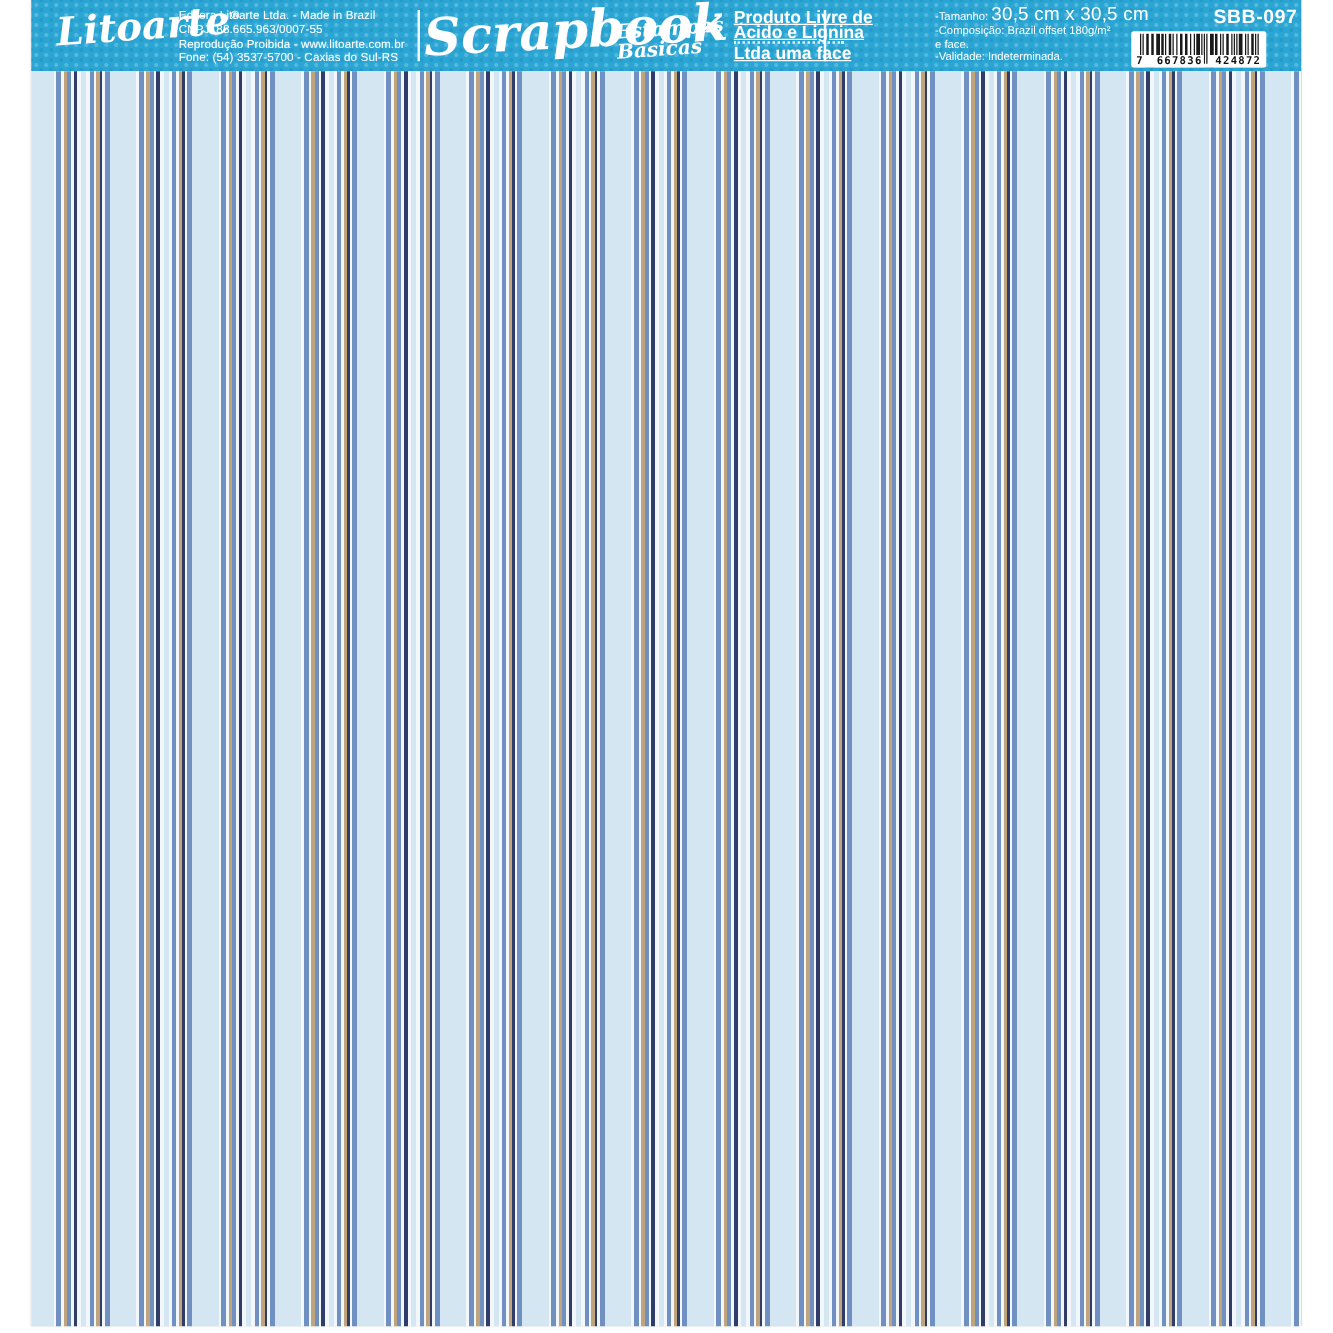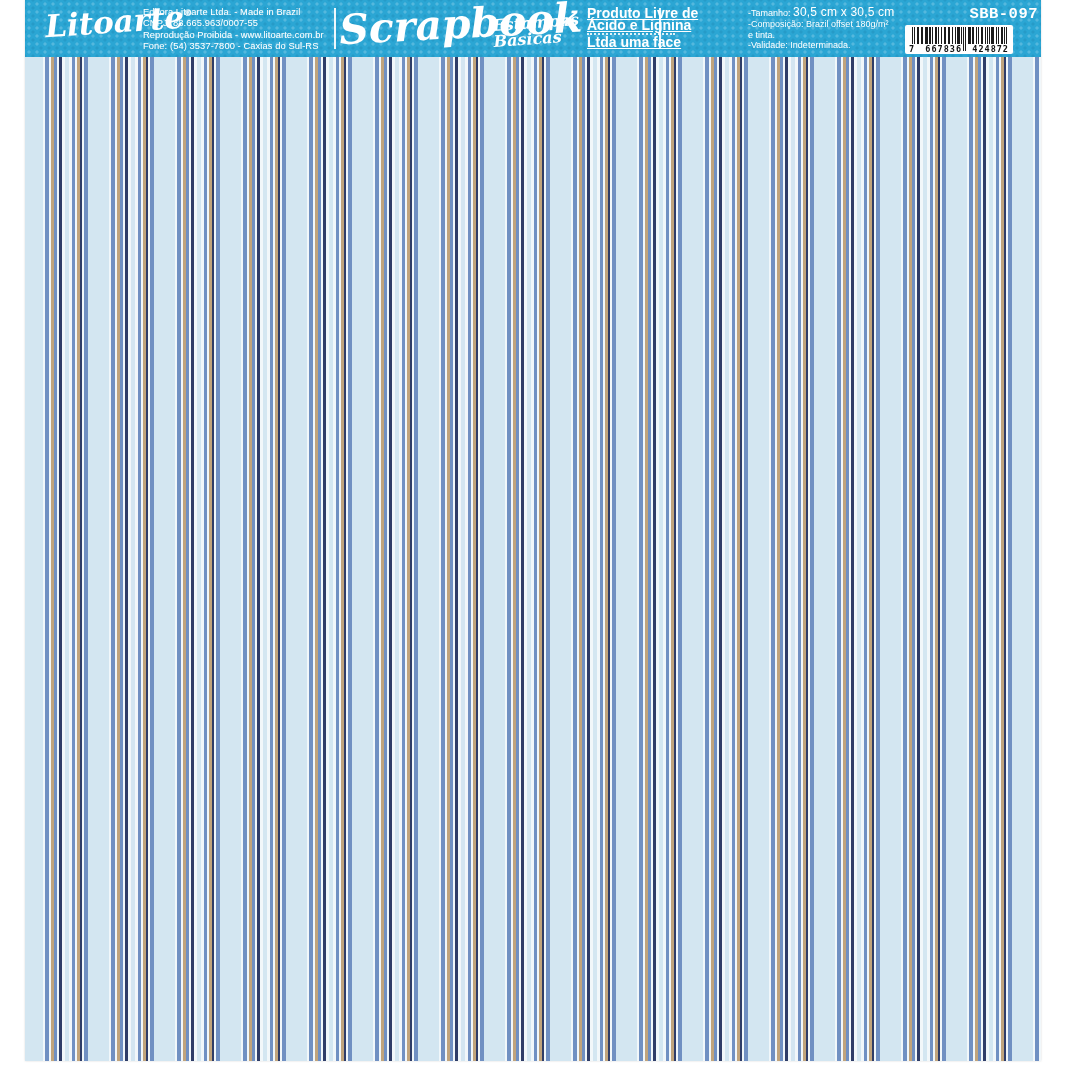--- a/index.html
+++ b/index.html
@@ -28,23 +28,23 @@
   .title-script{position:absolute;left:314px;top:0px;
     font-family:"DejaVu Serif", serif;font-style:italic;font-weight:bold;
     font-size:41px;transform:rotate(-3deg);white-space:nowrap;}
   .subtitle-script{position:absolute;left:468px;top:15px;
     font-family:"DejaVu Serif", serif;font-style:italic;font-weight:bold;
     font-size:16px;line-height:16px;transform:rotate(-4deg);white-space:nowrap;}
   .notes{position:absolute;left:562px;top:8px;width:92px;font-size:14px;font-weight:bold;
     line-height:11.5px;white-space:nowrap;text-decoration:underline;}
   .notes .dotline{border-top:2px dotted rgba(255,255,255,0.85);margin:2px 0 2px 0;width:88px;height:0;}
   .specs{position:absolute;left:723px;top:7px;width:175px;font-size:9px;line-height:10.8px;white-space:nowrap;}
-  .specs .big{font-size:12px;letter-spacing:0.2px;}
+  .specs .big{font-size:15px;letter-spacing:0.2px;}
   .prodcode{position:absolute;left:905px;top:5px;width:108px;text-align:right;
-    font-size:15.5px;font-weight:bold;letter-spacing:0.5px;font-family:Liberation Mono, monospace;}
+    font-size:15.5px;font-weight:bold;letter-spacing:0.5px;}
   .barcode{position:absolute;left:880px;top:25px;width:108px;height:29px;background:#fff;
     border-radius:2px;overflow:hidden;}
   .bars{position:absolute;left:7px;top:2px;right:7px;height:20px;display:flex;align-items:flex-start;}
   .bar{background:#1a1a1a;height:17px;flex:0 0 auto;}
   .bar.tall{height:24px;}
   .bc-digits{position:absolute;left:0;bottom:0px;width:100%;display:flex;justify-content:space-between;
     padding:0 3px;box-sizing:border-box;color:#111;
     font-family:"DejaVu Sans Mono", monospace;font-size:8.5px;font-weight:bold;letter-spacing:1px;}
   .bc-digits span{background:#fff;padding:0 1px;}
   
@@ -57,21 +57,21 @@
   <div class="sheet">
 
     <div class="header">
 
       <div class="logo"><span>Litoarte</span><span class="reg">®</span></div>
 
       <div class="pubinfo">
         <div>Editora Litoarte Ltda. - Made in Brazil</div>
         <div>CNPJ: 88.665.963/0007-55</div>
         <div>Reprodução Proibida - www.litoarte.com.br</div>
-        <div>Fone: (54) 3537-7800 - Caxias do Sul-RS</div>
+        <div>Fone: (54) 3537-5700 - Caxias do Sul-RS</div>
       </div>
 
       <div class="vdivider vd1"></div>
 
       <div class="title-script">Scrapbook</div>
 
       <div class="subtitle-script">
         <div>Estampas</div>
         <div>Básicas</div>
       </div>
@@ -82,21 +82,21 @@
         <div class="dotline"></div>
         <div>Ltda uma face</div>
       </div>
 
       <div class="vdivider vd2"></div>
 
       <div class="specs">
         <div><span>-Tamanho:</span>
           <span class="big">30,5 cm x 30,5 cm</span></div>
         <div>-Composição: Brazil offset 180g/m²</div>
-        <div>e tinta.</div>
+        <div>e face.</div>
         <div>-Validade: Indeterminada.</div>
       </div>
 
       <div class="prodcode">SBB-097</div>
 
       <div class="barcode">
         <div class="bars" id="bars">
             <div class="bar tall" style="width: 1px; margin-right: 1px; background: rgb(26, 26, 26);"></div>
             <div class="bar tall" style="width: 1px; margin-right: 2px; background: rgb(26, 26, 26);"></div>
             <div class="bar" style="width: 2px; margin-right: 2px; background: rgb(26, 26, 26);"></div>

